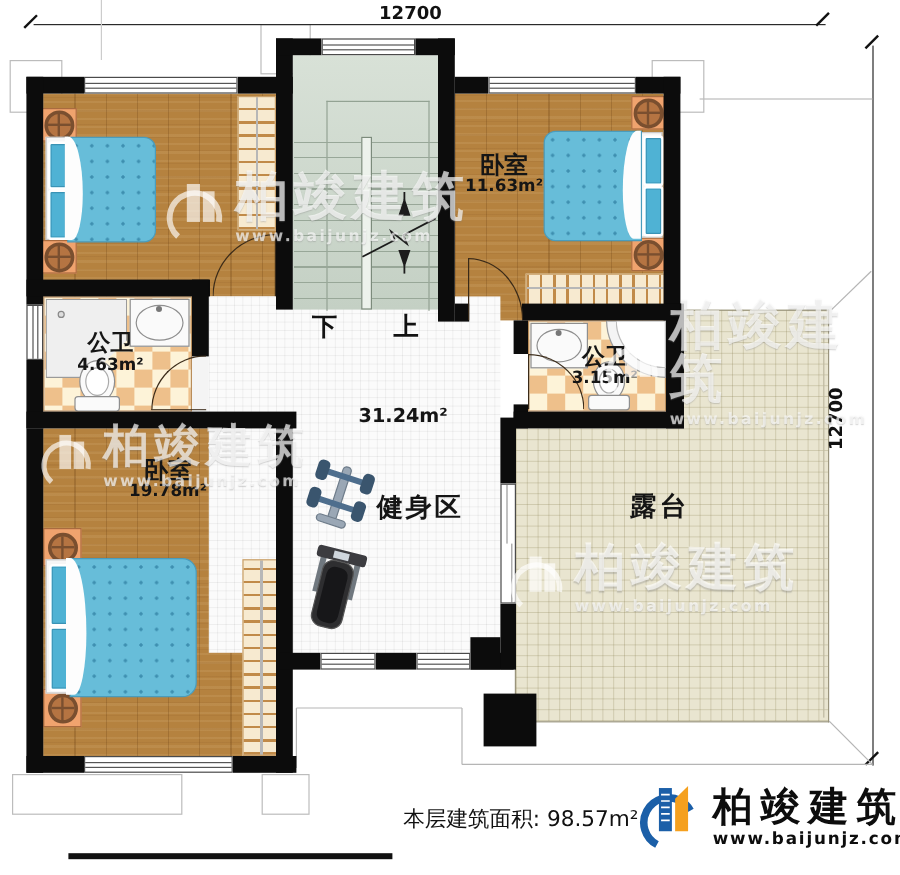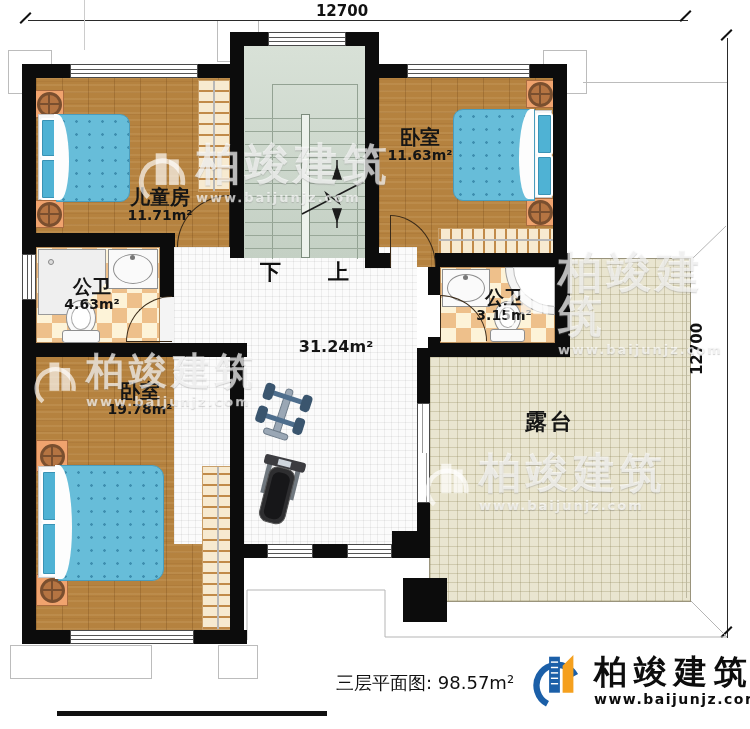--- a/index.html
+++ b/index.html
@@ -225,42 +225,41 @@
   <div class="win h" style="left:267px;top:544px;width:46px;height:14px;"></div>
   <div class="win h" style="left:347px;top:544px;width:45px;height:14px;"></div>
   <div class="win h" style="left:70px;top:630px;width:124px;height:14px;"></div>
   <div class="win" style="left:417px;top:403px;width:13px;height:100px;background-image:linear-gradient(#999,#999),linear-gradient(#999,#999);background-size:1px 50%,1px 50%;background-position:4px 0,8px 100%;background-repeat:no-repeat;"></div>
 
   <div class="door" style="left:177px;top:195px;width:53px;height:52px;border-top-width:1px;border-left-width:1px;border-right-width:1px;border-top-left-radius:100% 100%;"></div>
   <div class="door" style="left:390px;top:215px;width:46px;height:52px;border-top-width:1px;border-right-width:1px;border-left-width:1px;border-top-right-radius:100% 100%;"></div>
   <div class="door" style="left:126px;top:296px;width:46px;height:46px;border-top-width:1px;border-left-width:1px;border-bottom-width:1px;border-top-left-radius:100% 100%;"></div>
   <div class="door" style="left:440px;top:295px;width:47px;height:46px;border-top-width:1px;border-right-width:1px;border-left-width:1px;border-top-right-radius:100% 100%;"></div>
 
-  <div class="rlabel" style="left:116px;top:186px;width:88px;">
-    <span class="nm">儿童房</span>
-    <span class="ar">11.71m²</span>
-  </div>
   <div class="rlabel" style="left:376px;top:126px;width:88px;">
     <span class="nm">卧室</span>
     <span class="ar">11.63m²</span>
   </div>
   <div class="rlabel" style="left:56px;top:276px;width:72px;">
     <span class="nm" style="font-size:19px;">公卫</span>
     <span class="ar">4.63m²</span>
   </div>
   <div class="rlabel" style="left:468px;top:287px;width:72px;">
     <span class="nm" style="font-size:19px;">公卫</span>
     <span class="ar">3.15m²</span>
   </div>
   <div class="rlabel" style="left:94px;top:380px;width:92px;">
     <span class="nm">卧室</span>
     <span class="ar">19.78m²</span>
   </div>
   <div class="rlabel" style="left:294px;top:338px;width:84px;">
     <span class="ar" style="font-size:16px;">31.24m²</span>
+  </div>
+  <div class="rlabel" style="left:292px;top:412px;width:116px;">
+    <span class="nm" style="font-size:22px;letter-spacing:2px;">健身区</span>
   </div>
   <div class="rlabel" style="left:508px;top:410px;width:84px;font-family:Liberation Serif, serif;">
     <span class="nm" style="font-size:22px;letter-spacing:3px;">露台</span>
   </div>
   <div class="stairlabel" style="left:260px;top:258px;">下</div>
   <div class="stairlabel" style="left:328px;top:258px;">上</div>
 
   <div class="wm" style="left:138px;top:142px;">
     <svg width="50" height="56" viewBox="0 0 40 46" fill="none" stroke="currentColor">
       <path d="M8 42 A17 17 0 1 1 36 32" stroke-width="4"></path>
@@ -302,21 +301,21 @@
     </svg>
     <div>
       <div class="wm-title" style="font-size:42px;">柏竣建筑</div>
       <div class="wm-url">www.baijunjz.com</div>
     </div>
   </div>
 
   <div style="position:absolute;left:57px;top:711px;width:270px;height:5px;background:#111;z-index:50;"></div>
   <div class="titleblock" style="left:336px;top:669px;font-size:18px;line-height:1.55;white-space:nowrap;">
     <div>
-      <span>三层平面图:</span>
+      <span>本层建筑面积:</span>
       <span>98.57m²</span>
     </div>
   </div>
   <div class="titleblock" style="left:532px;top:648px;display:flex;align-items:center;gap:8px;">
     <svg width="54" height="66" viewBox="0 0 60 70">
       <circle cx="28" cy="40" r="23" fill="none" stroke="#1b5fa8" stroke-width="7" stroke-dasharray="85 70" transform="rotate(118 28 40)"></circle>
       <rect x="19" y="8" width="12" height="40" fill="#1b5fa8"></rect>
       <g stroke="#fff" stroke-width="1.6">
         <line x1="21" y1="14" x2="29" y2="14"></line>
           <line x1="21" y1="20" x2="29" y2="20"></line>

